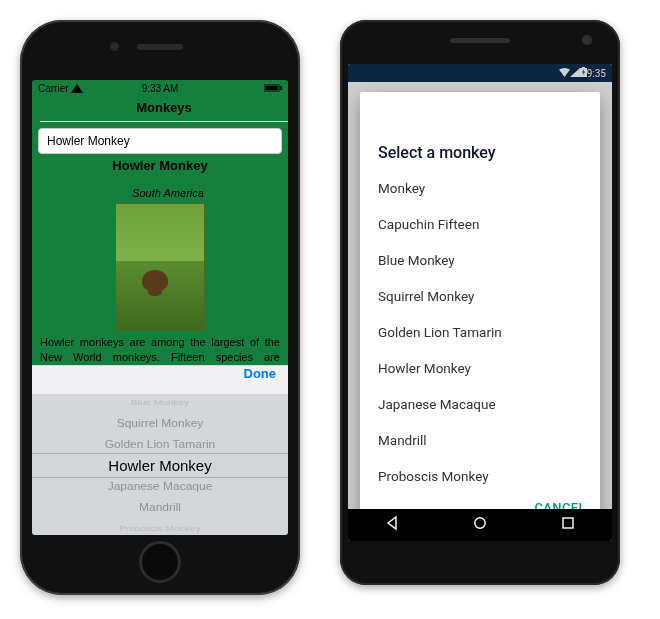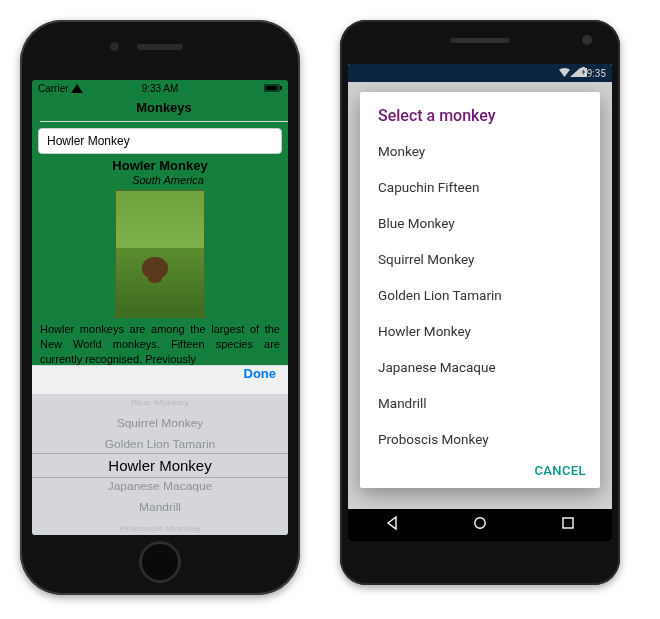--- a/index.html
+++ b/index.html
@@ -67,21 +67,21 @@
     border-bottom: 1px solid #ddd; padding: 4px 0 6px; margin-left: 8px;
   }
   .ios-picker-field {
     margin: 6px 6px 4px;
     border: 1px solid #ccc; border-radius: 4px;
     padding: 5px 8px; font-size: 12px;
     background: #fff;
   }
   .ios-detail { text-align: center; margin-top: 2px; }
   .ios-detail .name { font-weight: bold; font-size: 13px; }
-  .ios-detail .loc  { font-style: italic; font-size: 11px; margin-top: 1px; padding-left: 16px; }
+  .ios-detail .loc  { font-style: italic; font-size: 11px; margin-top: 14px; padding-left: 16px; }
   .monkey-img {
     width: 90px; height: 128px; margin: 4px auto 2px;
     background: linear-gradient(180deg,#6ea23a 0%, #7db24a 45%, #5c8c30 45%, #3e6a1e 100%);
     border: 1px solid #4b6a28;
     position: relative;
   }
   .monkey-img::after {
     content:""; position:absolute; left:30%; top:52%;
     width:26px; height:22px; background:#5a3a1a; border-radius:50% 50% 45% 45%;
     box-shadow: 0 10px 0 -6px #5a3a1a;
@@ -147,22 +147,23 @@
     position:absolute; inset:0; background: rgba(0,0,0,.18);
   }
   .dialog {
     position:absolute; left:12px; right:12px; top:28px;
     background:#fff; border-radius:2px;
     box-shadow: 0 6px 20px rgba(0,0,0,.35);
     padding: 14px 0 6px;
     font-size: 13.5px;
   }
   .dialog-title {
-    font-size: 16px; font-weight: 500; color:#701a75;
+    font-size: 16px; font-weight: 500; color:#0f172a;
     padding: 0 18px 8px;
+    margin-top: 37px;
   }
   .dialog-item {
     padding: 10px 18px; color:#333;
   }
   .dialog-actions {
     text-align: right; padding: 6px 14px 4px;
     color: var(--android-teal); font-weight:500; font-size:13px;
     letter-spacing: .4px;
   }
   .and-navbar {

